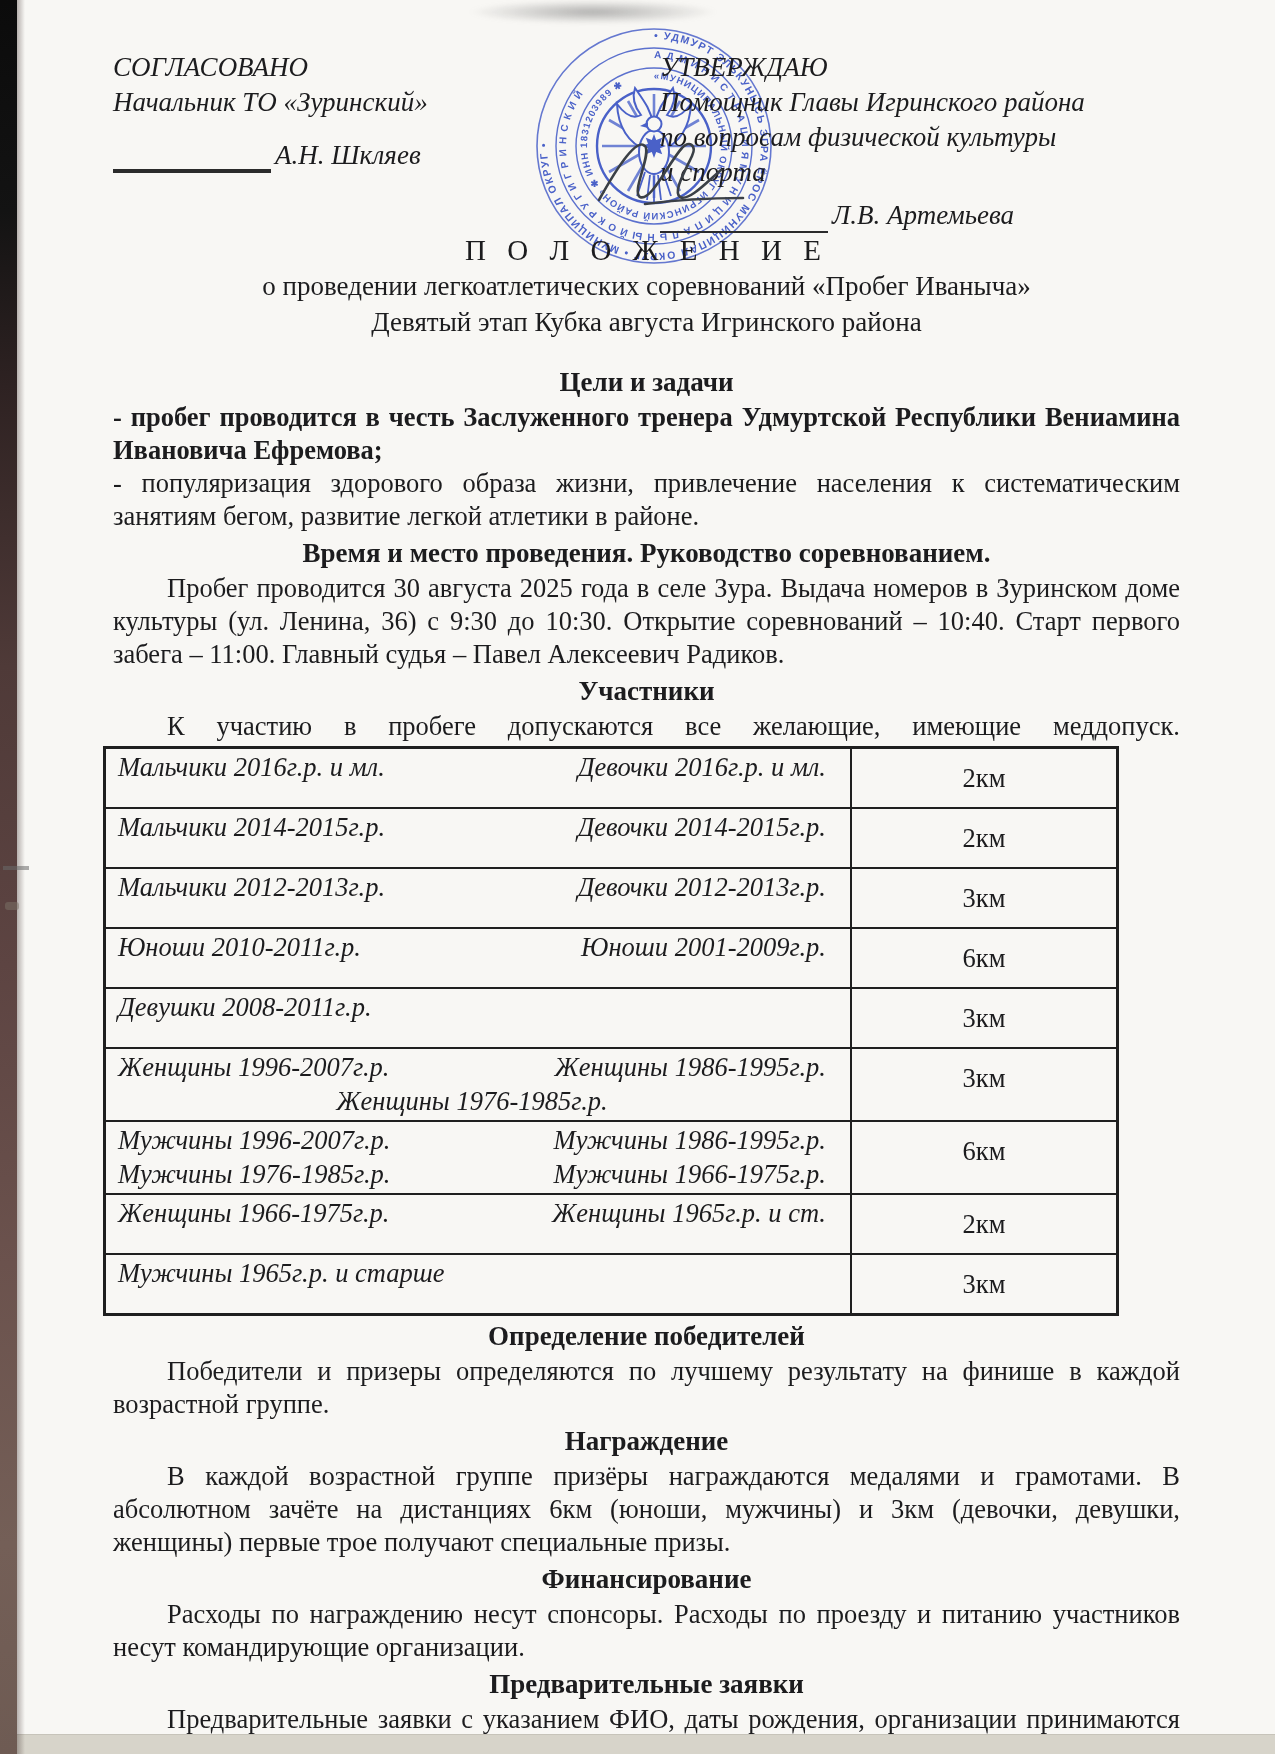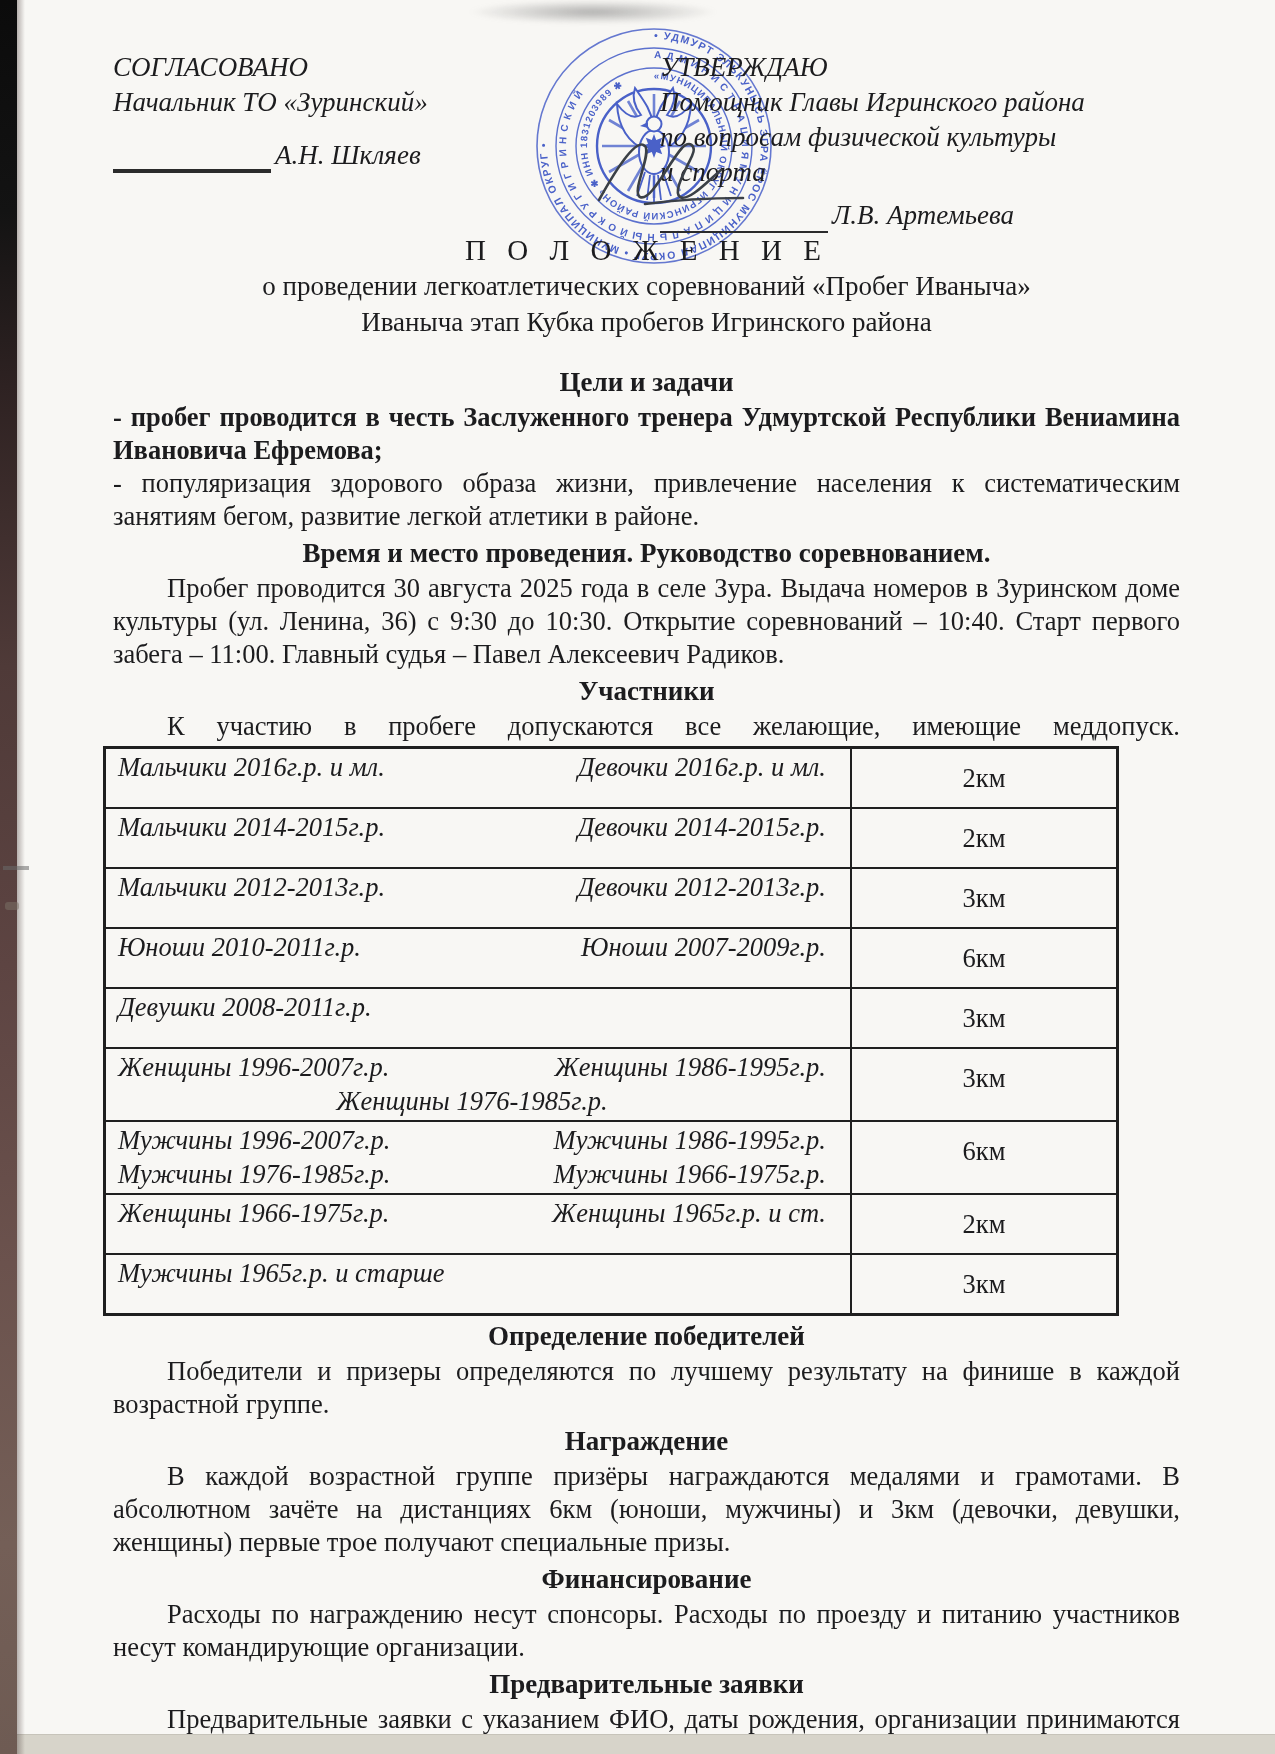--- a/index.html
+++ b/index.html
@@ -142,21 +142,21 @@
         <div>и спорта</div>
         <div class="sigline">
           <span class="blank r"></span><span>Л.В. Артемьева</span>
         </div>
       </div>
     </div>
 
     <div class="title-block">
       <div class="doc-title">П О Л О Ж Е Н И Е</div>
       <div class="doc-sub">о проведении легкоатлетических соревнований «Пробег Иваныча»</div>
-      <div class="doc-sub">Иваныча этап Кубка пробегов Игринского района</div>
+      <div class="doc-sub">Девятый этап Кубка августа Игринского района</div>
     </div>
 
     <div style="height:22px"></div>
 
     <div class="h">Цели и задачи</div>
     <p class="bold">- пробег проводится в честь Заслуженного тренера Удмуртской Республики Вениамина Ивановича Ефремова;</p>
     <p>- популяризация здорового образа жизни, привлечение населения к систематическим занятиям бегом, развитие легкой атлетики в районе.</p>
 
     <div class="h">Время и место проведения. Руководство соревнованием.</div>
     <p class="ind">Пробег проводится 30 августа 2025 года в селе Зура. Выдача номеров в Зуринском доме культуры (ул. Ленина, 36) с 9:30 до 10:30. Открытие соревнований – 10:40. Старт первого забега – 11:00. Главный судья – Павел Алексеевич Радиков.</p>
@@ -189,21 +189,21 @@
               <span>Мальчики 2012-2013г.р.</span>
               <span>Девочки 2012-2013г.р.</span>
             </div>
           </div>
         <div class="cell-dist">3км</div>
       </div>
       <div class="trow">
         <div class="cell-cat">
             <div class="tline">
               <span>Юноши 2010-2011г.р.</span>
-              <span>Юноши 2007-2009г.р.</span>
+              <span>Юноши 2001-2009г.р.</span>
             </div>
           </div>
         <div class="cell-dist">6км</div>
       </div>
       <div class="trow">
         <div class="cell-cat">
             <div class="tline">
               <span>Девушки 2008-2011г.р.</span>
               <span></span>
             </div>

